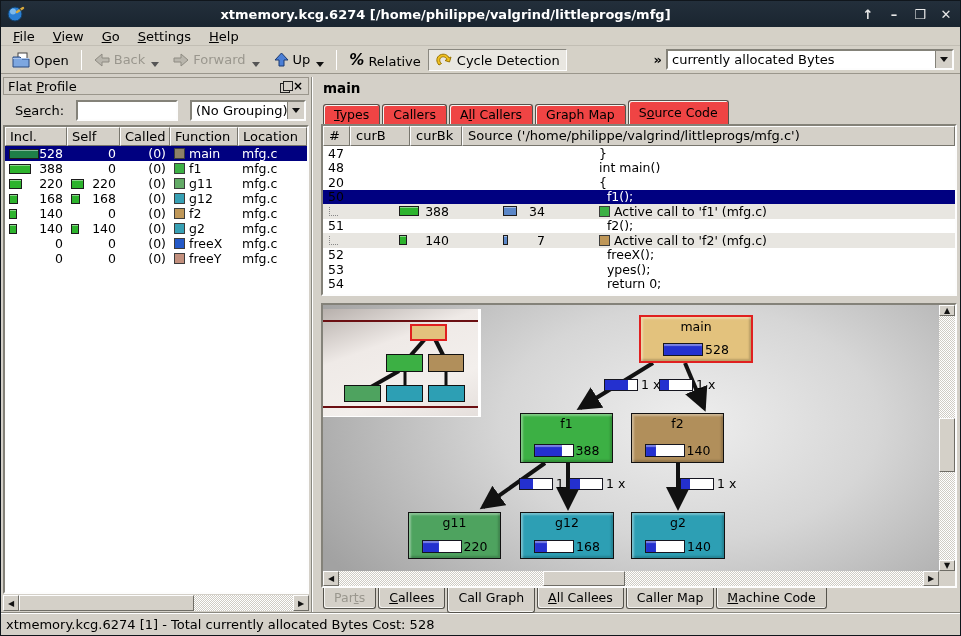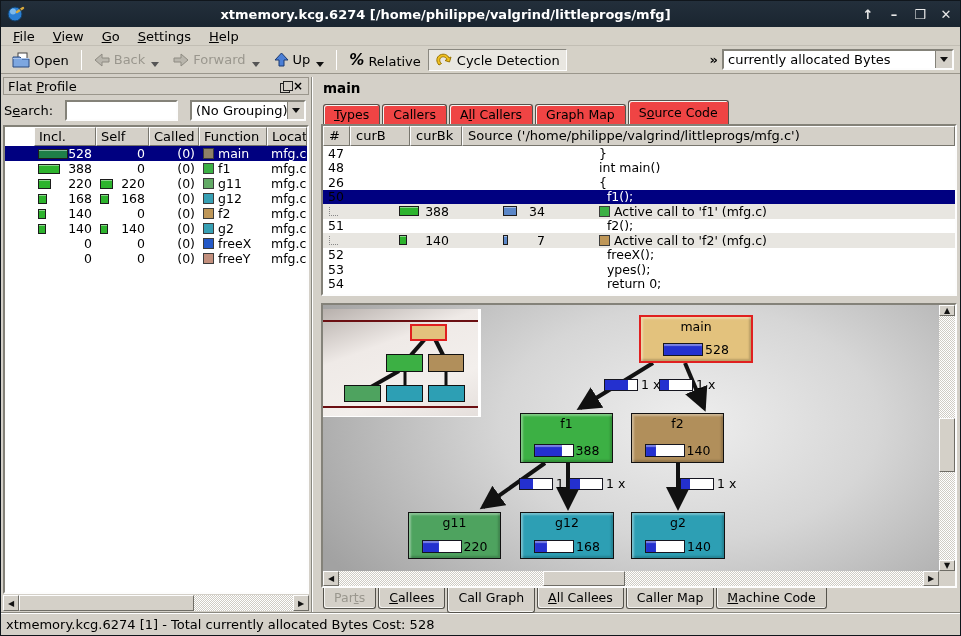--- a/index.html
+++ b/index.html
@@ -20,44 +20,44 @@
   .toolbar { height:28px; background:#d5d1c7; display:flex; align-items:center; padding:0 4px; border-bottom:1px solid #9a968c; flex:none; }
   .tb-btn { display:flex; align-items:flex-end; gap:4px; padding:2px 6px; border:1px solid transparent; white-space:nowrap; }
   .tb-btn.disabled { color:#9a978e; }
   .tb-sep { width:1px; height:20px; background:#9a968c; border-right:1px solid #fff; margin:0 5px; }
   .tb-caret { width:0; height:0; border-left:4px solid transparent; border-right:4px solid transparent; border-top:5px solid #555; margin-left:2px; }
   .tb-caret.dark { border-top-color:#111; }
   .tb-btn.checked { background:#e9e7e1; border:1px solid; border-color:#8a8880 #fdfdfd #fdfdfd #8a8880; }
   .pct { font-weight:bold; font-size:15px; font-style:italic; }
   .spacer { flex:1; }
   .chevrons { font-weight:bold; padding:0 4px; }
-  .combo { display:flex; align-items:stretch; border:2px solid; border-color:#848279 #fdfdfd #fdfdfd #848279; background:#fff; height:21px; width:232px; margin-right:2px; }
+  .combo { display:flex; align-items:stretch; border:2px solid; border-color:#848279 #fdfdfd #fdfdfd #848279; background:#fff; height:21px; width:288px; margin-right:2px; }
   .combo .combo-text { flex:1; padding:1px 4px; font-size:13px; white-space:nowrap; overflow:hidden; }
   .combo .combo-arrow { width:17px; background:#d4d0c8; border-left:1px solid #848279; display:flex; align-items:center; justify-content:center; }
   .combo .combo-arrow:before { content:""; border-left:4px solid transparent; border-right:4px solid transparent; border-top:5px solid #111; }
   .combo.small { height:21px; width:116px; }
 
   
   .main { flex:1; display:flex; min-height:0; padding-top:3px; }
   .left-dock { width:311px; flex:none; display:flex; flex-direction:column; padding:0 2px 2px 2px; border-right:1px solid #8a8880; }
   .splitter-v { width:6px; flex:none; background:#d4d0c8; border-left:1px solid #fff; }
   .right-pane { flex:1; display:flex; flex-direction:column; min-width:0; padding:0 3px; }
 
   
   .dock-title { height:18px; display:flex; align-items:center; border:1px solid #9a968c; background:#d4d0c8; padding:0 4px; margin-bottom:2px; }
   .dock-title .label { flex:1; font-size:13px; }
   .dock-ico { width:12px; height:11px; margin-left:5px; position:relative; }
   .dock-float:before { content:""; position:absolute; left:0; top:2px; width:8px; height:8px; border:1px solid #222; background:#d4d0c8; }
   .dock-float:after { content:""; position:absolute; left:3px; top:0; width:8px; height:8px; border:1px solid #222; background:#d4d0c8; }
   .dock-close { font-size:12px; font-weight:bold; width:12px; text-align:center; }
-  .search-row { display:flex; align-items:center; gap:12px; padding:3px 1px 4px 1px; }
+  .search-row { display:flex; align-items:center; gap:12px; padding:3px 1px 4px 1px;margin-left:11px; }
   .search-input { flex:1; height:21px; border:2px solid; border-color:#848279 #fdfdfd #fdfdfd #848279; background:#fff; font:inherit; padding:0 3px; min-width:20px; }
 
   .flat-table { flex:1; border:2px solid; border-color:#848279 #fdfdfd #fdfdfd #848279; background:#fff; overflow:hidden; display:flex; flex-direction:column; }
-  .ft-cols { display:grid; grid-template-columns:62px 53px 50px 68px 1fr;padding-left:29px; }
+  .ft-cols { display:grid; grid-template-columns:62px 53px 50px 68px 1fr; }
   .ft-head .cell { background:#d4d0c8; border:1px solid; border-color:#fdfdfd #77756d #77756d #fdfdfd; padding:1px 4px; font-size:13px; height:19px; white-space:nowrap; overflow:hidden; }
   .ft-row { height:15px; align-items:center; font-size:12.5px; }
   .ft-row .cell { padding:0 4px; display:flex; align-items:center; height:15px; white-space:nowrap; overflow:hidden; }
   .ft-row .num { justify-content:flex-end; }
   .ft-row.selected { background:#000080; color:#fff; }
   .cost-bar { height:10px; border:1px solid #1c1c1c; margin-right:auto; box-shadow:inset 0 1px 0 rgba(255,255,255,.45); flex:none; }
   .fn-square { width:11px; height:11px; border:1px solid #3c3c3c; margin-right:4px; flex:none; }
   .hscroll { height:16px; margin-top:1px; display:flex; align-items:stretch; flex:none; }
   .sb-btn { width:16px; background:#d4d0c8; border:1px solid; border-color:#fdfdfd #6f6d66 #6f6d66 #fdfdfd; display:flex; align-items:center; justify-content:center; font-size:8px; color:#111; flex:none; }
   .sb-track { flex:1; position:relative; background-color:#fff; background-image:linear-gradient(45deg,#cfccc4 25%,transparent 25%,transparent 75%,#cfccc4 75%),linear-gradient(45deg,#cfccc4 25%,transparent 25%,transparent 75%,#cfccc4 75%); background-size:2px 2px; background-position:0 0,1px 1px; }
@@ -363,21 +363,21 @@
             <span class="cell"></span>
           <span class="cell">}</span>
         </div>
         <div class="src-cols src-row">
           <span class="cell lineno">48</span>
             <span class="cell"></span>
             <span class="cell"></span>
           <span class="cell">int main()</span>
         </div>
         <div class="src-cols src-row">
-          <span class="cell lineno">26</span>
+          <span class="cell lineno">20</span>
             <span class="cell"></span>
             <span class="cell"></span>
           <span class="cell">{</span>
         </div>
         <div class="src-cols src-row selected">
           <span class="cell lineno">50</span>
             <span class="cell"></span>
             <span class="cell"></span>
           <span class="cell">  f1();</span>
         </div>

